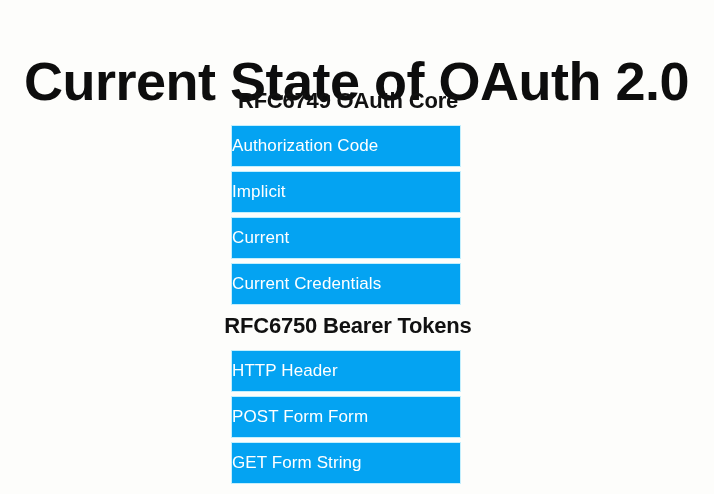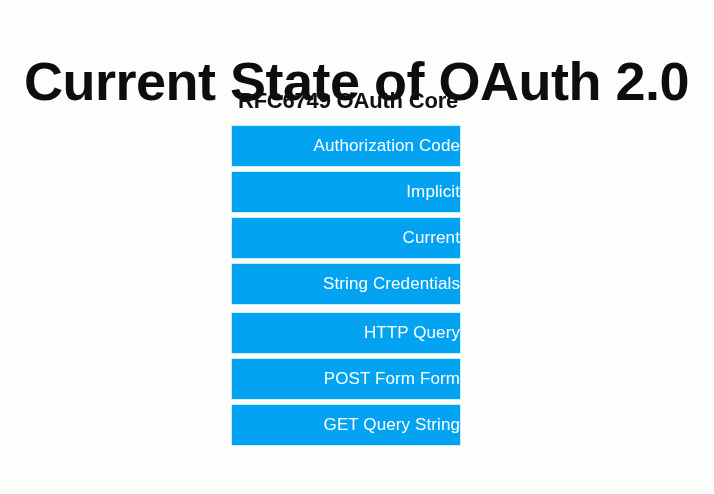--- a/index.html
+++ b/index.html
@@ -62,21 +62,21 @@
     width: 228px;
     margin-left: 232px;
   }
 
   .bar {
     height: 40px;
     background: #04a3f2;
     color: #ffffff;
     font-size: 17px;
     line-height: 40px;
-    text-align: right;
+    text-align: left;
     letter-spacing: 0.1px;
     margin-bottom: 6px;
     box-shadow: 0 0 0 1px rgba(150, 228, 255, 0.55);
   }
 
   .bar:last-child {
     margin-bottom: 0;
   }
 
   .section-2 .bar {
@@ -89,25 +89,26 @@
 <div class="slide">
 
   <h1 class="slide-title">Current State of OAuth 2.0</h1>
 
   <div class="section section-1">
     <div class="section-heading">RFC6749 OAuth Core</div>
     <ul class="bar-list">
       <li class="bar">Authorization Code</li>
       <li class="bar">Implicit</li>
       <li class="bar">Current</li>
-      <li class="bar">String Credentials</li>
+      <li class="bar">Current Credentials</li>
     </ul>
   </div>
 
   <div class="section section-2">
+    <div class="section-heading">RFC6750 Bearer Tokens</div>
     <ul class="bar-list">
-      <li class="bar">HTTP Query</li>
+      <li class="bar">HTTP Header</li>
       <li class="bar">POST Form Form</li>
-      <li class="bar">GET Query String</li>
+      <li class="bar">GET Form String</li>
     </ul>
   </div>
 
 </div>
 
 </body></html>

